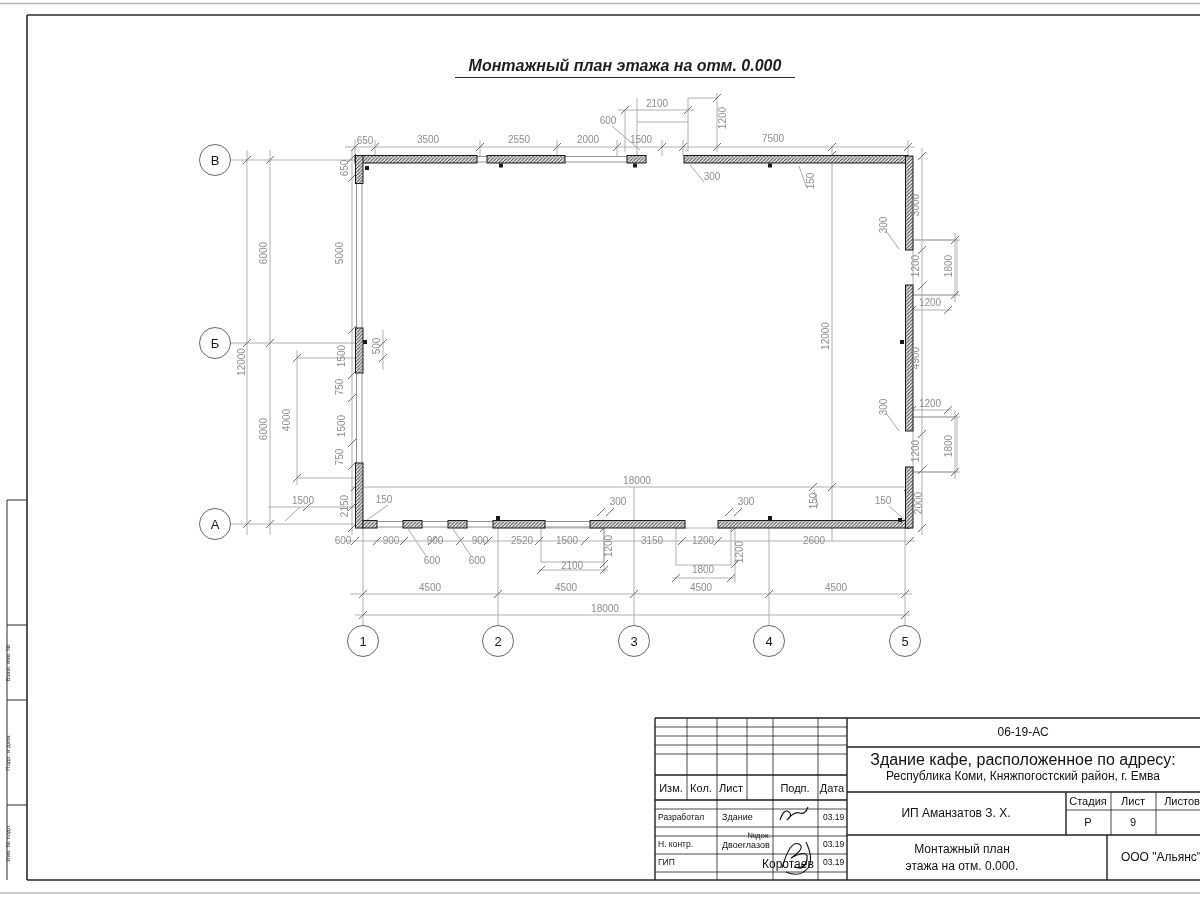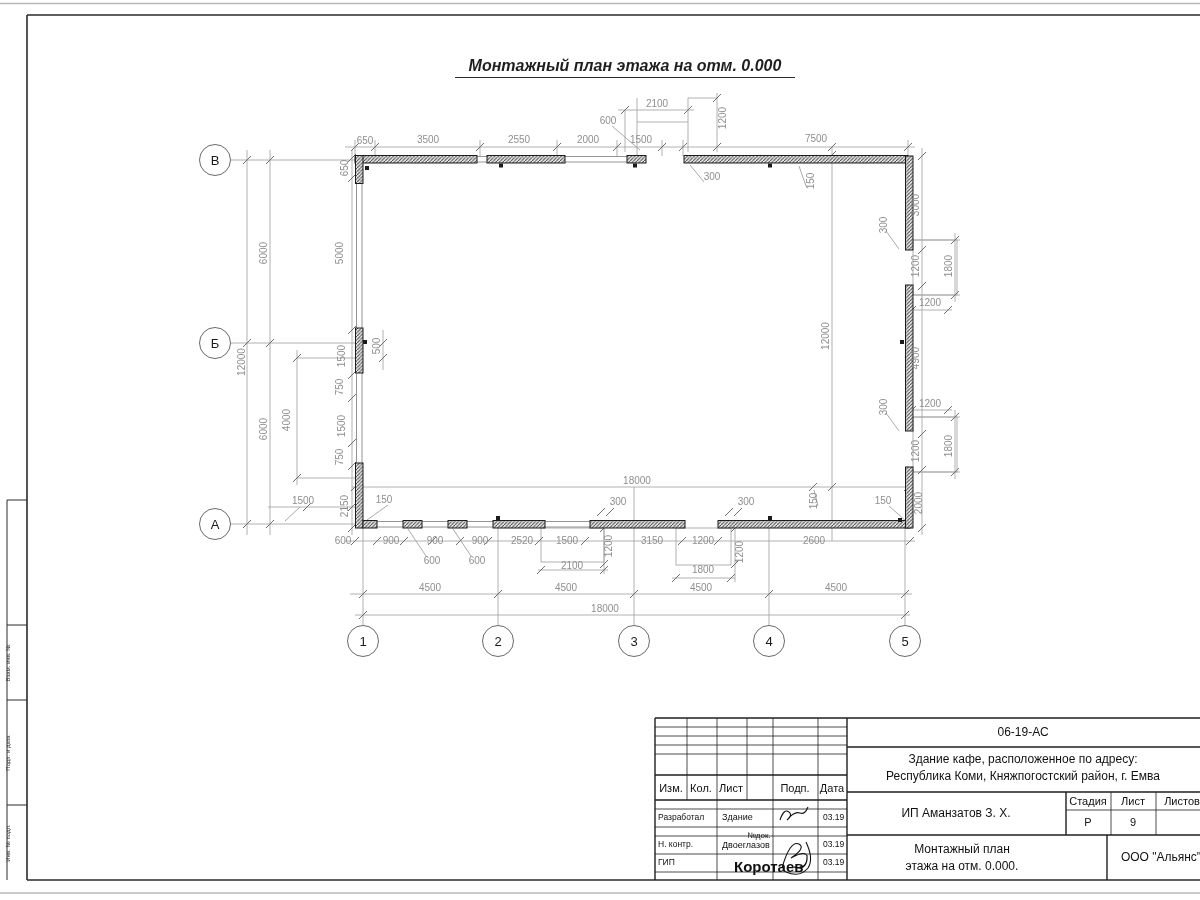--- a/index.html
+++ b/index.html
@@ -328,21 +328,21 @@
   </svg>
 
   <div class="drawing-title">Монтажный план этажа на отм. 0.000</div>
 
   <div id="dims">
       <div class="dim" style="left: 365px; top: 141px;">650</div>
       <div class="dim" style="left: 428px; top: 140px;">3500</div>
       <div class="dim" style="left: 519px; top: 140px;">2550</div>
       <div class="dim" style="left: 588px; top: 140px;">2000</div>
       <div class="dim" style="left: 641px; top: 140px;">1500</div>
-      <div class="dim" style="left: 816px; top: 139px;">7500</div>
+      <div class="dim" style="left: 773px; top: 139px;">7500</div>
       <div class="dim" style="left: 657px; top: 104px;">2100</div>
       <div class="dim" style="left: 608px; top: 121px;">600</div>
       <div class="dim rot" style="left: 723px; top: 118px;">1200</div>
       <div class="dim rot" style="left: 345px; top: 168px;">650</div>
       <div class="dim" style="left: 712px; top: 177px;">300</div>
       <div class="dim rot" style="left: 811px; top: 181px;">150</div>
       <div class="dim rot" style="left: 916px; top: 205px;">3000</div>
       <div class="dim rot" style="left: 884px; top: 225px;">300</div>
       <div class="dim rot" style="left: 916px; top: 266px;">1200</div>
       <div class="dim rot" style="left: 949px; top: 266px;">1800</div>
@@ -405,40 +405,40 @@
       <div class="axis-bubble" style="left: 905px; top: 641px;">5</div>
     </div>
 
   <div id="margin-labels">
       <div class="margin-label" style="top: 663px;">Взам. инв. №</div>
       <div class="margin-label" style="top: 753px;">Подп. и дата</div>
       <div class="margin-label" style="top: 843px;">Инв. № подл.</div>
     </div>
 
   <div class="tb c" style="left:1023px;top:733px;font-size:12px;">06-19-АС</div>
-  <div class="tb c" style="left:1023px;top:760px;font-size:12px;">Здание кафе, расположенное по адресу:</div>
+  <div class="tb c" style="left:1023px;top:760px;font-size:16px;">Здание кафе, расположенное по адресу:</div>
   <div class="tb c" style="left:1023px;top:777px;font-size:12px;">Республика Коми, Княжпогостский район, г. Емва</div>
 
   <div class="tb c" style="left:671px;top:788px;font-size:11px;">Изм.</div>
   <div class="tb c" style="left:701px;top:788px;font-size:11px;">Кол.</div>
   <div class="tb c" style="left:731px;top:788px;font-size:11px;">Лист</div>
   <div class="tb c" style="left:759px;top:836px;font-size:8px;">№док.</div>
   <div class="tb c" style="left:795px;top:788px;font-size:11px;">Подп.</div>
   <div class="tb c" style="left:832px;top:788px;font-size:11px;">Дата</div>
 
   <div class="tb" style="left:658px;top:813px;font-size:8.5px;">Разработал</div>
   <div class="tb" style="left:722px;top:812px;font-size:9px;">Здание</div>
   <div class="tb" style="left:823px;top:813px;font-size:8.5px;">03.19</div>
 
   <div class="tb" style="left:658px;top:840px;font-size:8.5px;">Н. контр.</div>
   <div class="tb" style="left:722px;top:840px;font-size:9px;">Двоеглазов</div>
   <div class="tb" style="left:823px;top:840px;font-size:8.5px;">03.19</div>
 
   <div class="tb" style="left:658px;top:858px;font-size:8.5px;">ГИП</div>
-  <div class="tb" style="left:734px;top:858px;font-size:15px;font-weight:bold;">Коротаев</div>
+  <div class="tb" style="left:762px;top:858px;font-size:12px;">Коротаев</div>
   <div class="tb" style="left:823px;top:858px;font-size:8.5px;">03.19</div>
 
   <div class="tb c" style="left:956px;top:814px;font-size:12px;">ИП Аманзатов З. Х.</div>
 
   <div class="tb c" style="left:1088px;top:801px;font-size:11px;">Стадия</div>
   <div class="tb c" style="left:1133px;top:801px;font-size:11px;">Лист</div>
   <div class="tb c" style="left:1182px;top:801px;font-size:11px;">Листов</div>
   <div class="tb c" style="left:1088px;top:822px;font-size:11px;">Р</div>
   <div class="tb c" style="left:1133px;top:822px;font-size:11px;">9</div>
 

